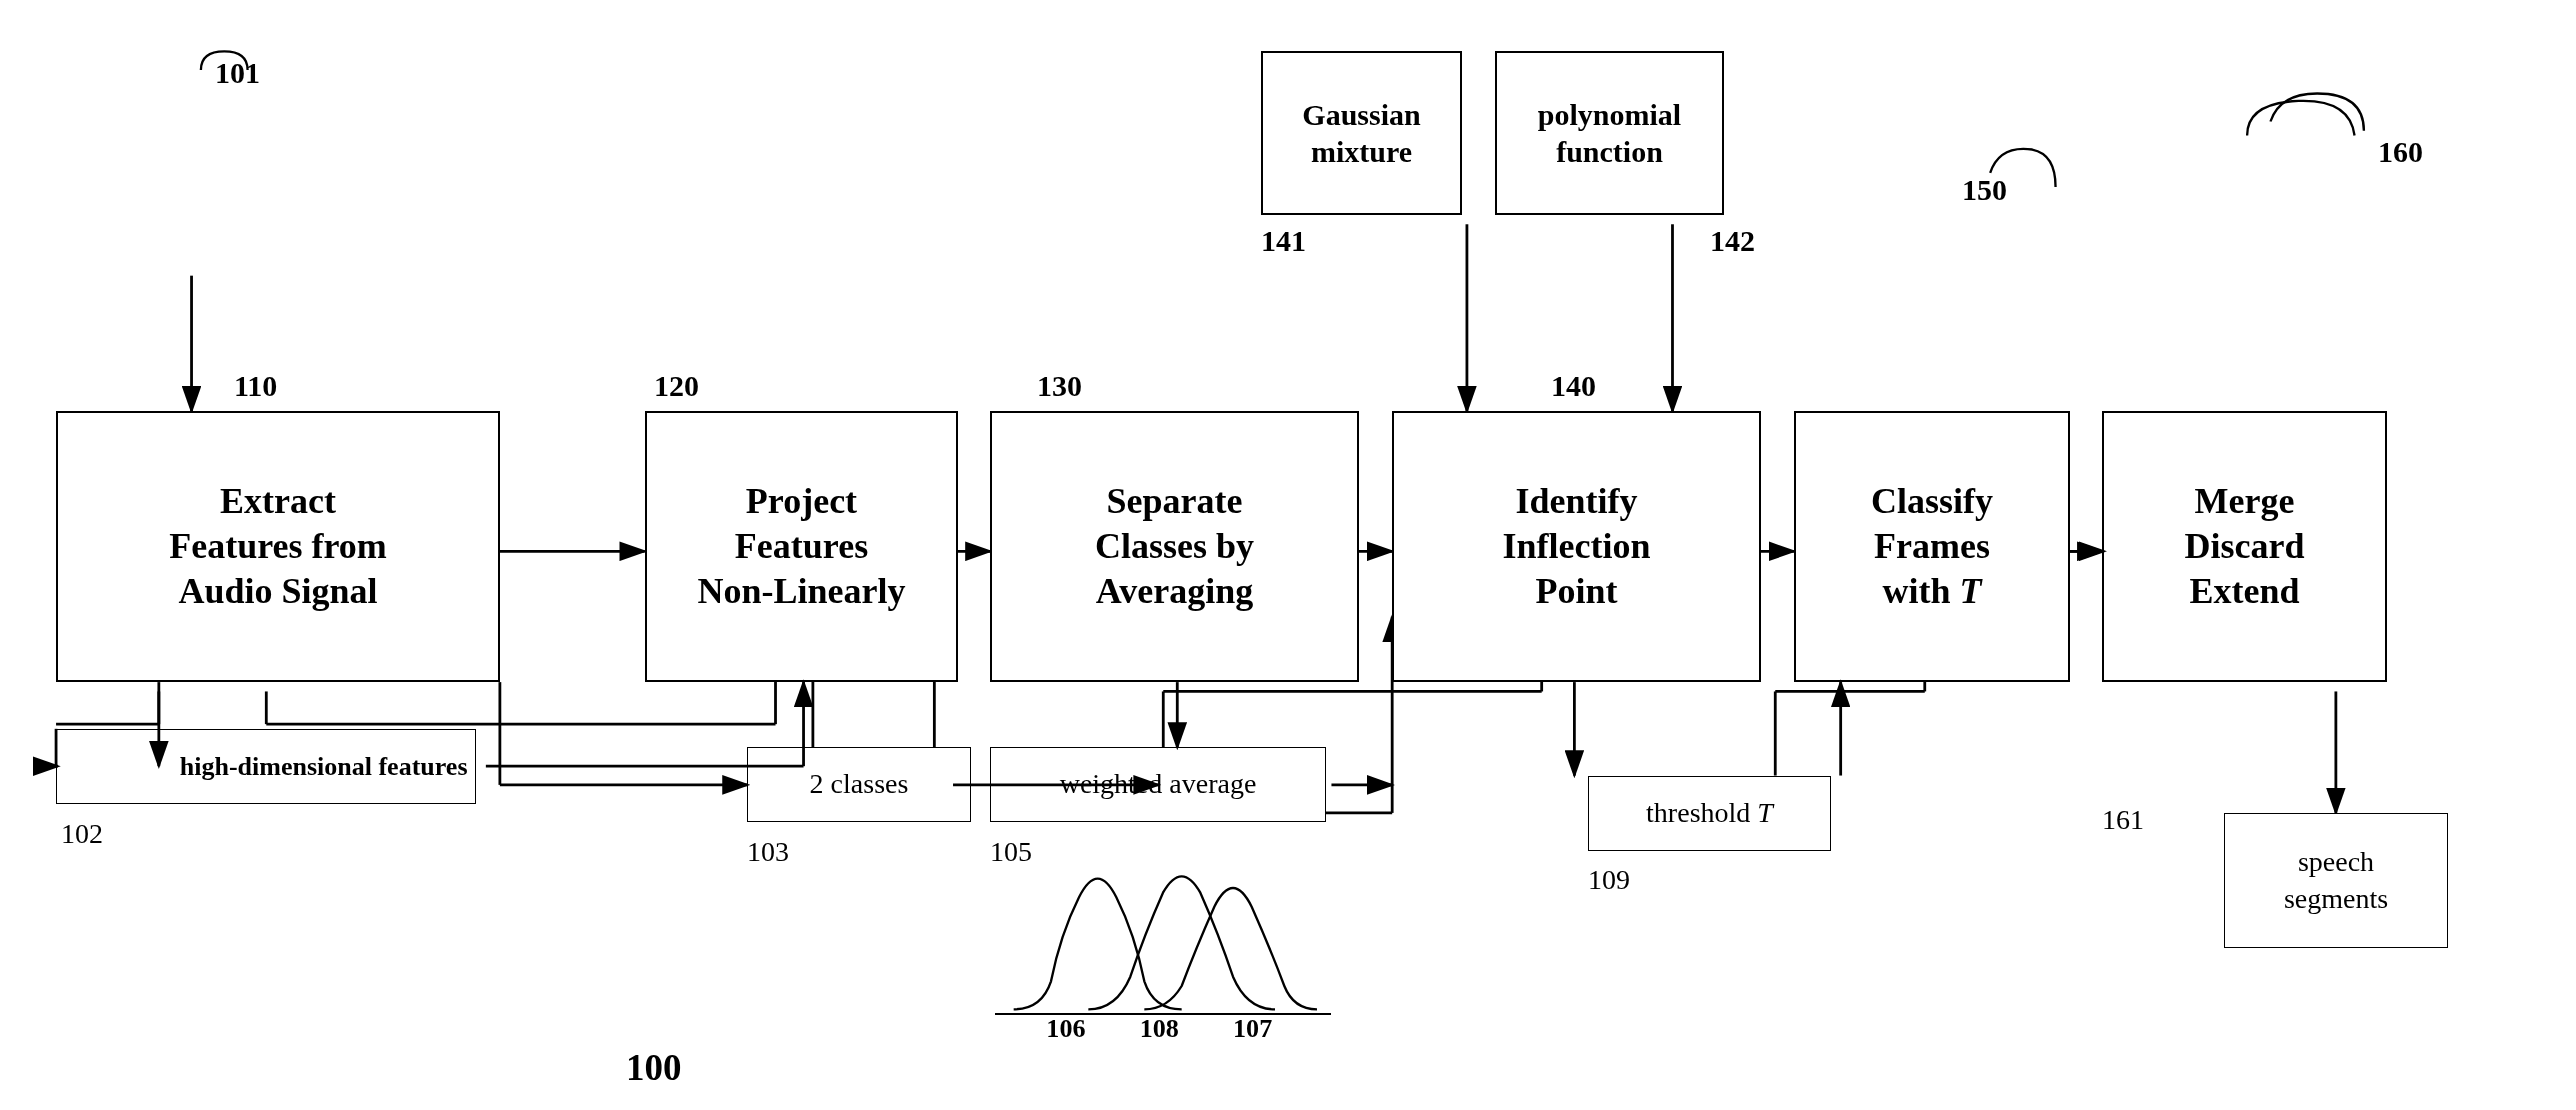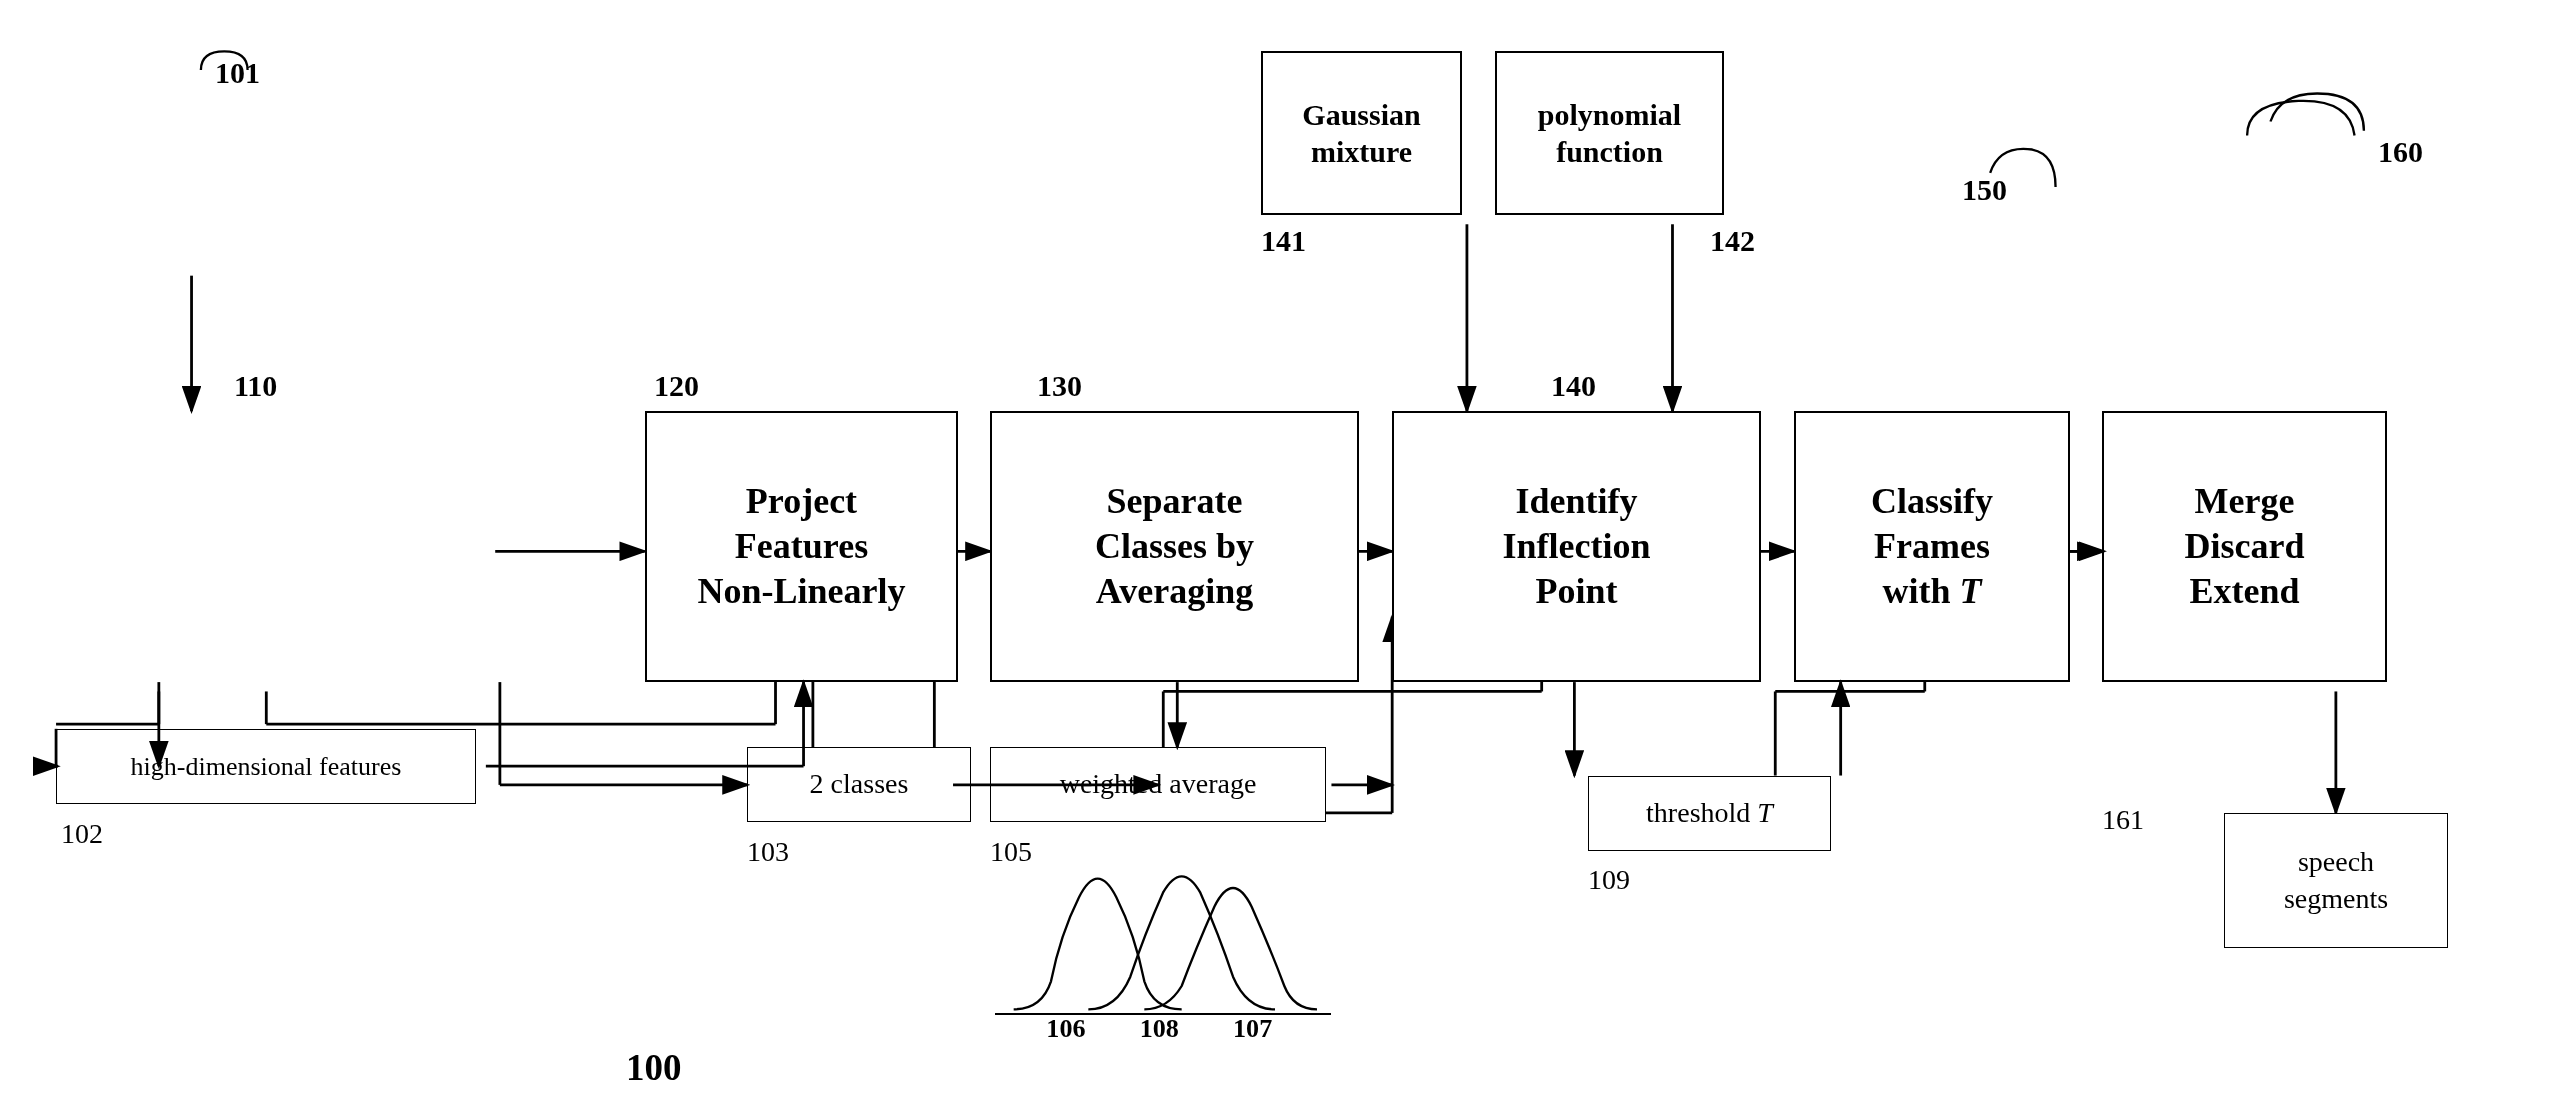--- a/index.html
+++ b/index.html
@@ -122,20 +122,23 @@
 
     <path d="M 2530 140 Q 2530 100 2480 100 Q 2440 100 2430 130" fill="none" stroke="#000" stroke-width="2.5"></path>
 
     <path d="M 2200 200 Q 2200 165 2175 160 Q 2140 155 2130 185" fill="none" stroke="#000" stroke-width="2.5"></path>
 
   </svg>
 
 
   <div class="label" style="left:215px; top:56px;">101</div>
 
+  <div class="box" style="left:56px; top:411px; width:444px; height:271px; font-size:36px;">
+    <span>Extract<br>Features from<br>Audio Signal</span>
+  </div>
 
   <div class="label" style="left:234px; top:369px;text-align:right;">110</div>
 
   <div class="box" style="left:645px; top:411px; width:313px; height:271px; font-size:36px;">
     <span>Project<br>Features<br>Non-Linearly</span>
   </div>
 
   <div class="label" style="left:654px; top:369px;">120</div>
 
   <div class="box" style="left:990px; top:411px; width:369px; height:271px; font-size:36px;">
@@ -167,21 +170,21 @@
   </div>
 
   <div class="label" style="left:1261px; top:224px;">141</div>
 
   <div class="box" style="left:1495px; top:51px; width:229px; height:164px; font-size:30px;">
     <span>polynomial<br>function</span>
   </div>
 
   <div class="label" style="left:1710px; top:224px;">142</div>
 
-  <div class="box-thin" style="left:56px; top:729px; width:420px; height:75px; font-size:26px; font-weight:normal;">
+  <div class="box-thin" style="left:56px; top:729px; width:420px; height:75px; font-size:26px; font-weight:bold;justify-content:flex-end;">
     <span>high-dimensional features</span>
   </div>
 
   <div class="label-normal" style="left:61px; top:818px;">102</div>
 
   <div class="box-thin" style="left:747px; top:747px; width:224px; height:75px; font-size:28px;">
     <span>2 classes</span>
   </div>
 
   <div class="label-normal" style="left:747px; top:836px;text-align:right;">103</div>

